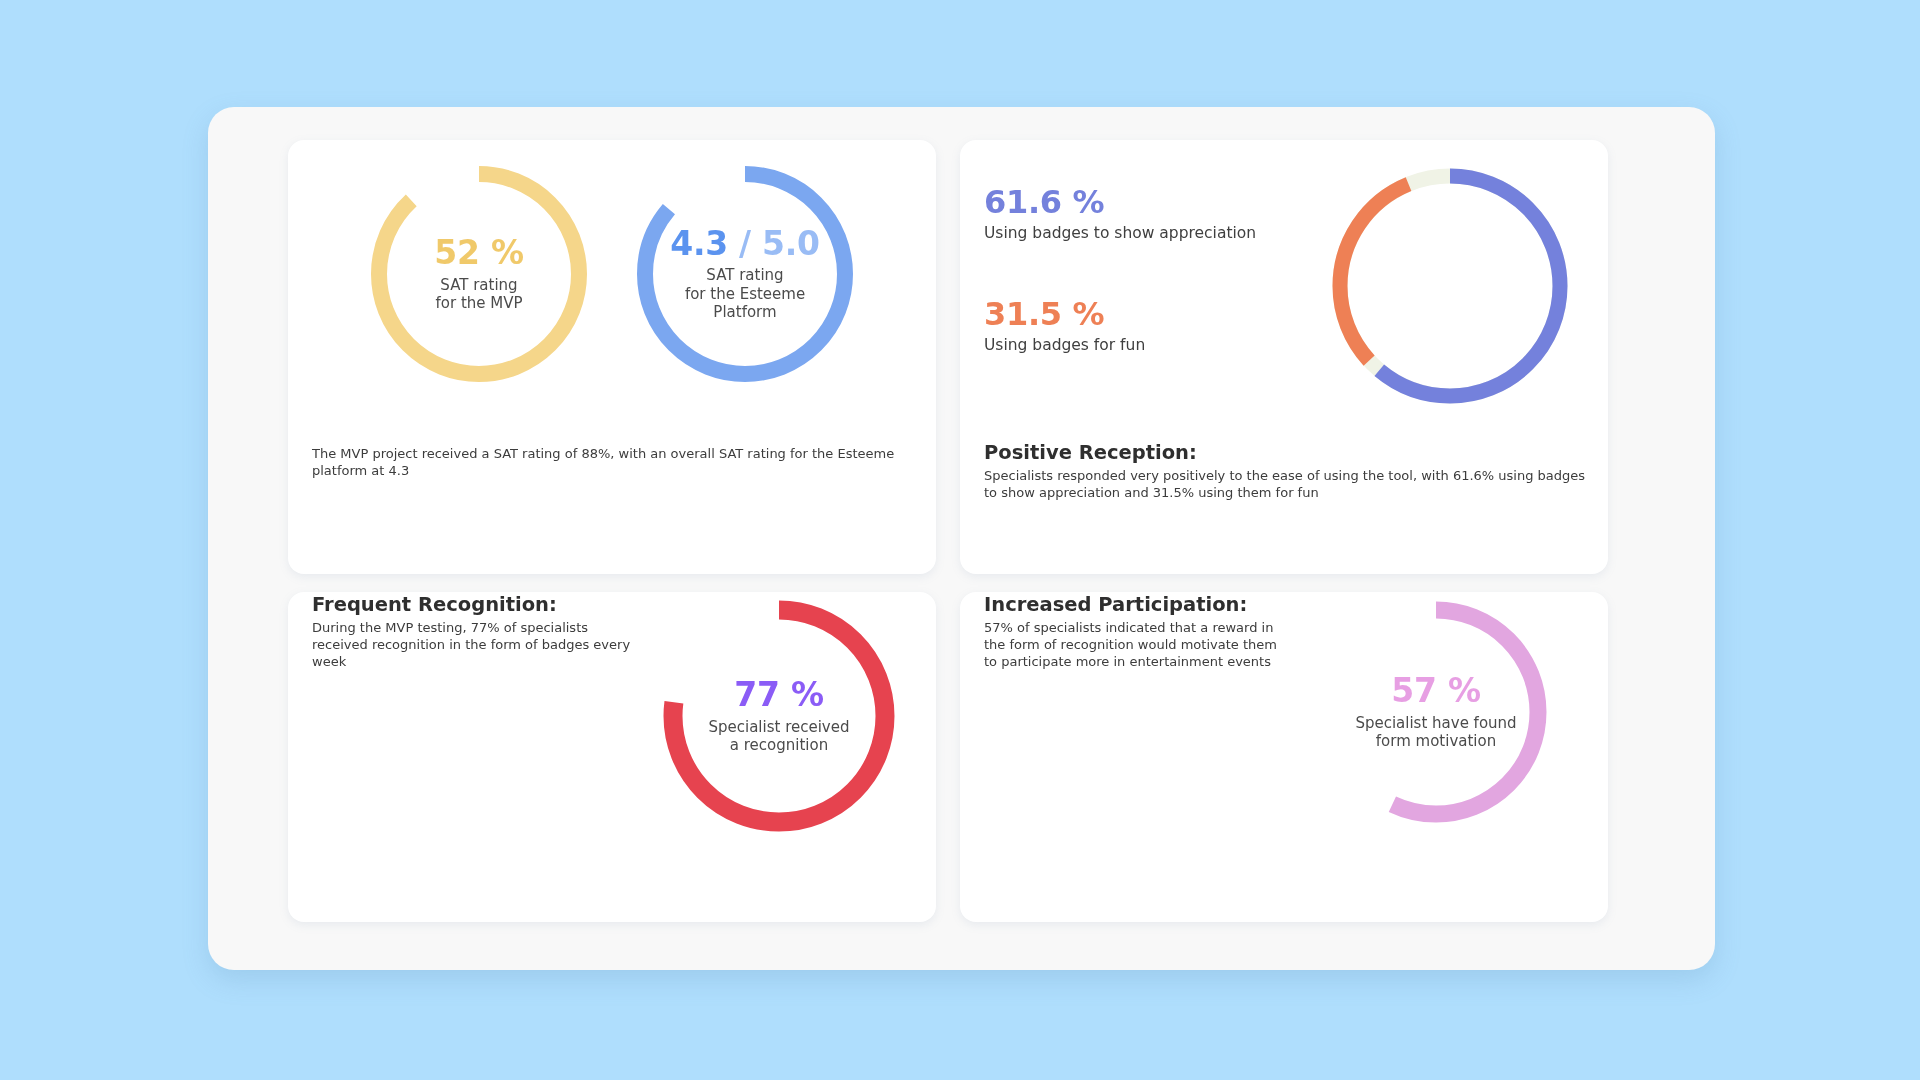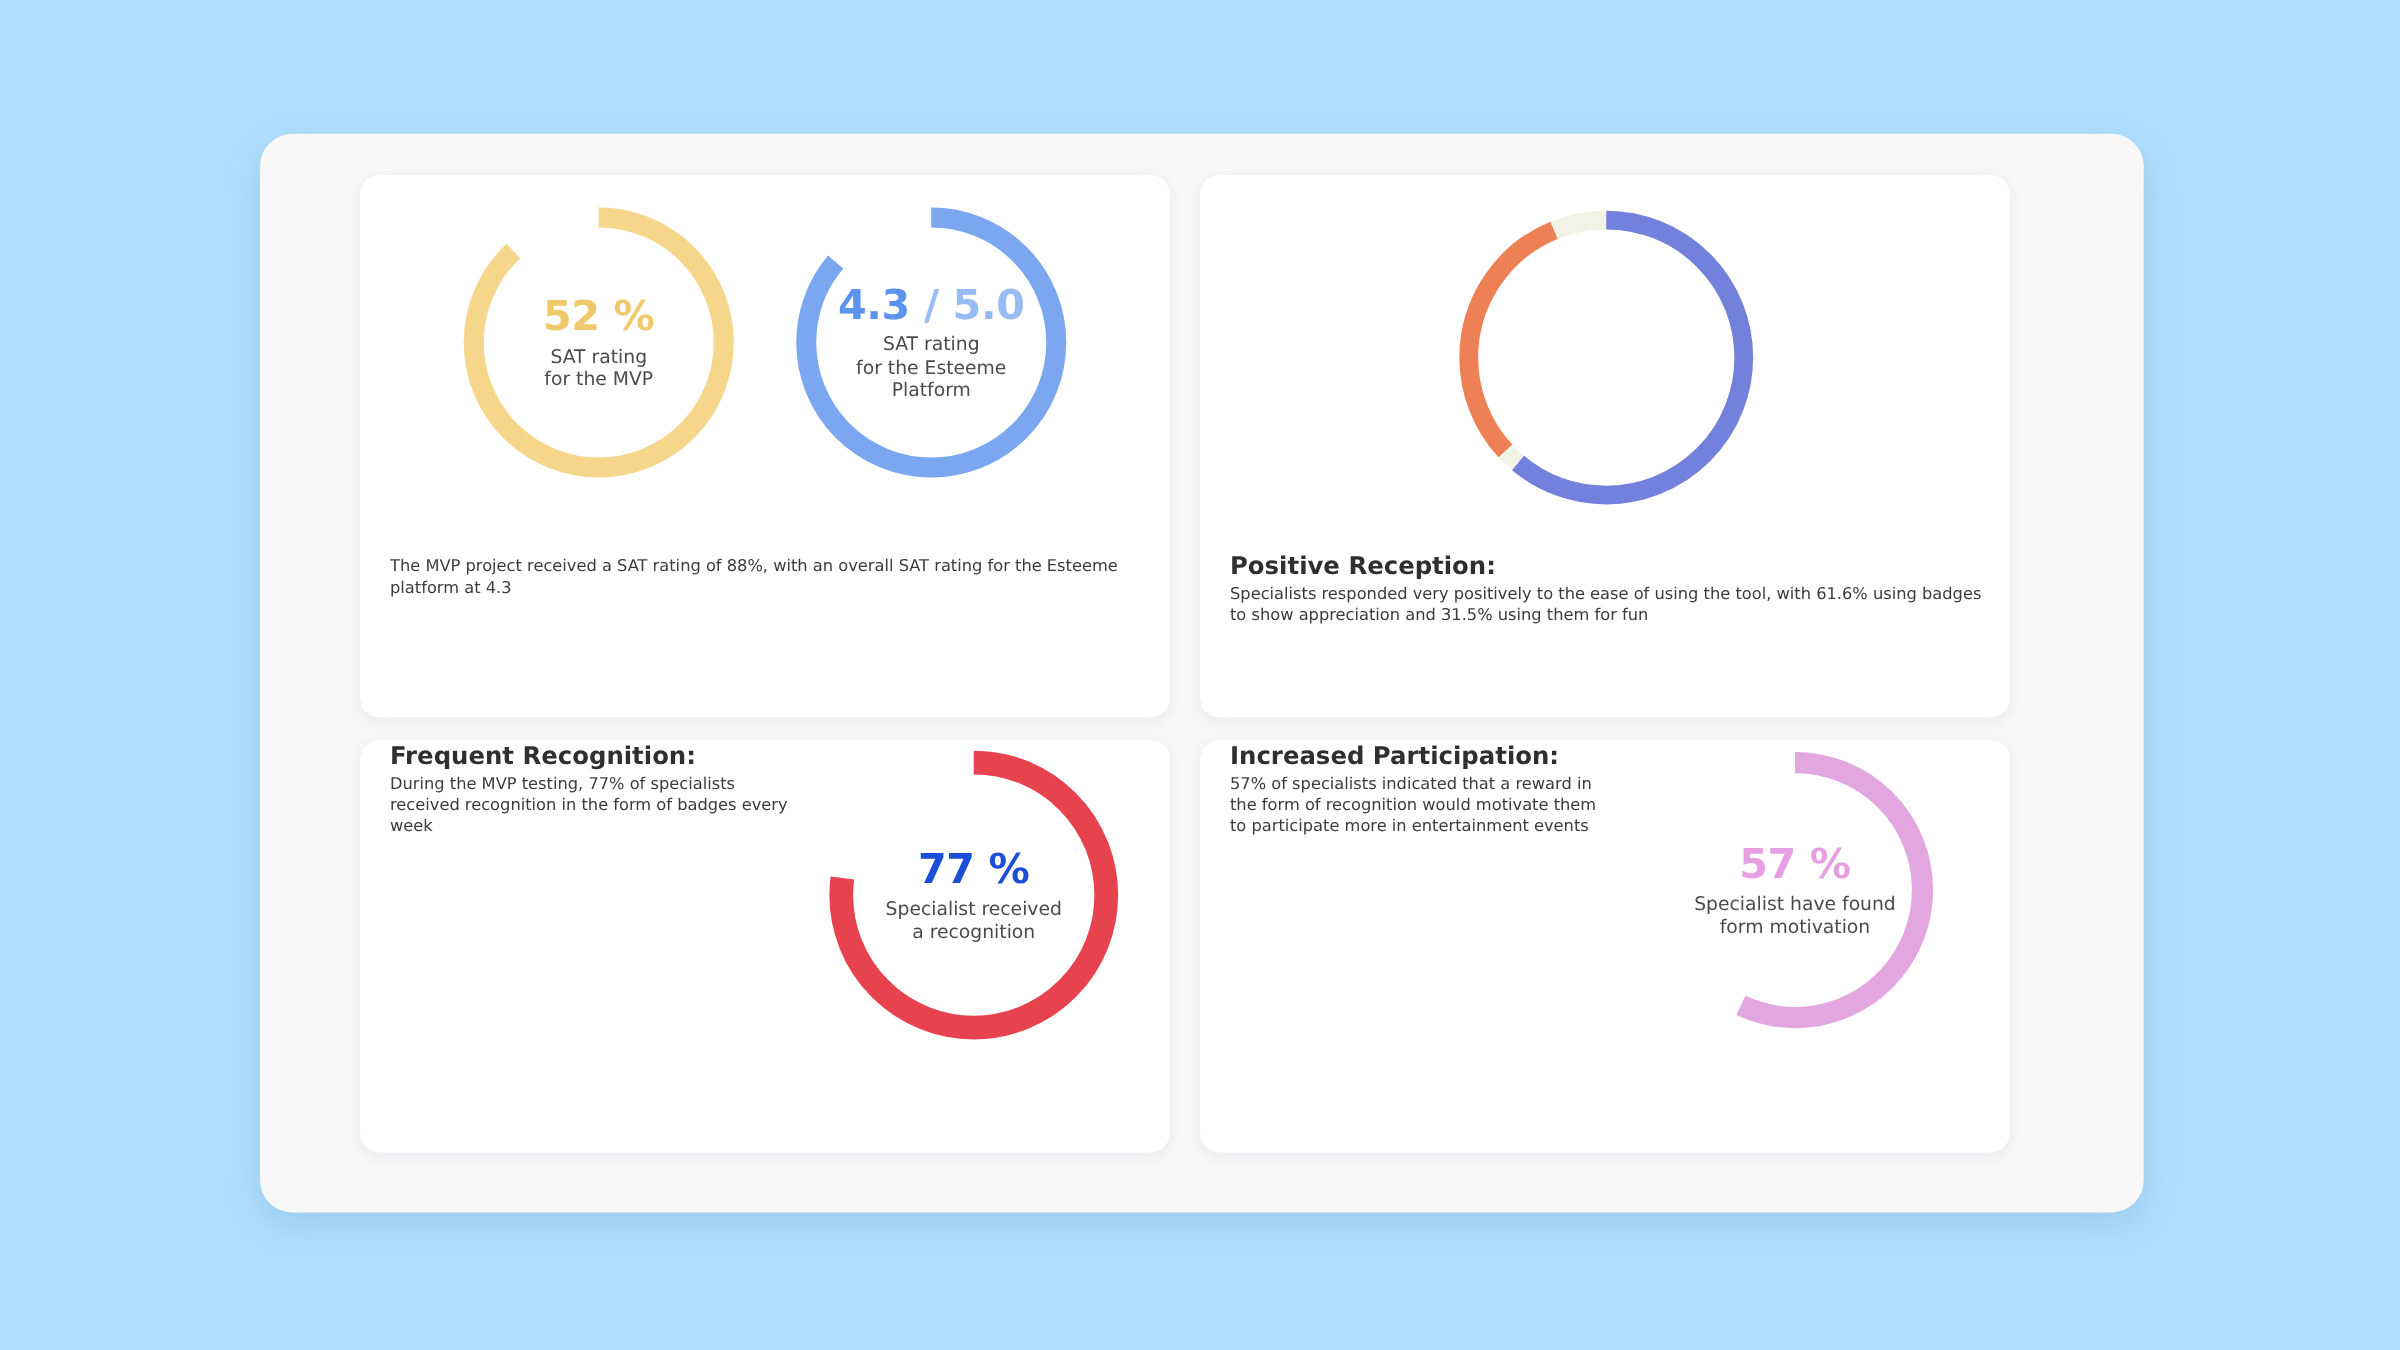--- a/index.html
+++ b/index.html
@@ -150,20 +150,30 @@
       </div>
 
       <div class="c1-text">
         <p class="blurb-body">The MVP project received a SAT rating of 88%, with an overall SAT rating for the Esteeme platform at 4.3</p>
       </div>
     </div>
 
     <div class="card c2">
       <div class="c2-inner">
 
+        <div class="c2-stats">
+          <div class="stat">
+            <div class="stat-value" style="color:#7481dc;">61.6 %</div>
+            <div class="stat-label">Using badges to show appreciation</div>
+          </div>
+          <div class="stat">
+            <div class="stat-value" style="color:#ee8055;">31.5 %</div>
+            <div class="stat-label">Using badges for fun</div>
+          </div>
+        </div>
 
         <div class="c2-pie">
           <div class="donut">
             <svg width="256" height="256" viewBox="0 0 256 256">
               <circle cx="128" cy="128" r="110" fill="none" stroke="#f0f3e6" stroke-width="15"></circle>
 
               <circle cx="128" cy="128" r="110" fill="none" stroke="#7481dc" stroke-width="15" stroke-dasharray="422 269" stroke-dashoffset="0"></circle>
 
               <circle cx="128" cy="128" r="110" fill="none" stroke="#ee8055" stroke-width="15" stroke-dasharray="212 479" stroke-dashoffset="-436"></circle>
             </svg>
@@ -184,21 +194,21 @@
           <p class="blurb-title">Frequent Recognition:</p>
           <p class="blurb-body">During the MVP testing, 77% of specialists received recognition in the form of badges every week</p>
         </div>
         <div class="row2-ring">
           <div class="donut">
             <svg width="248" height="248" viewBox="0 0 248 248">
               <circle cx="124" cy="124" r="106" fill="none" stroke="#ffffff" stroke-width="19"></circle>
               <circle cx="124" cy="124" r="106" fill="none" stroke="#e6434f" stroke-width="19" stroke-linecap="butt" stroke-dasharray="513 153" stroke-dashoffset="0"></circle>
             </svg>
             <div class="donut-center">
-              <div class="donut-value" style="color:#1d4ed8;">
+              <div class="donut-value" style="color:#8b5cf6;">
                 <span>77</span><span>&nbsp;</span><span>%</span>
               </div>
               <div class="donut-caption">
                 <div>Specialist received</div>
                 <div>a recognition</div>
               </div>
             </div>
           </div>
         </div>
       </div>

